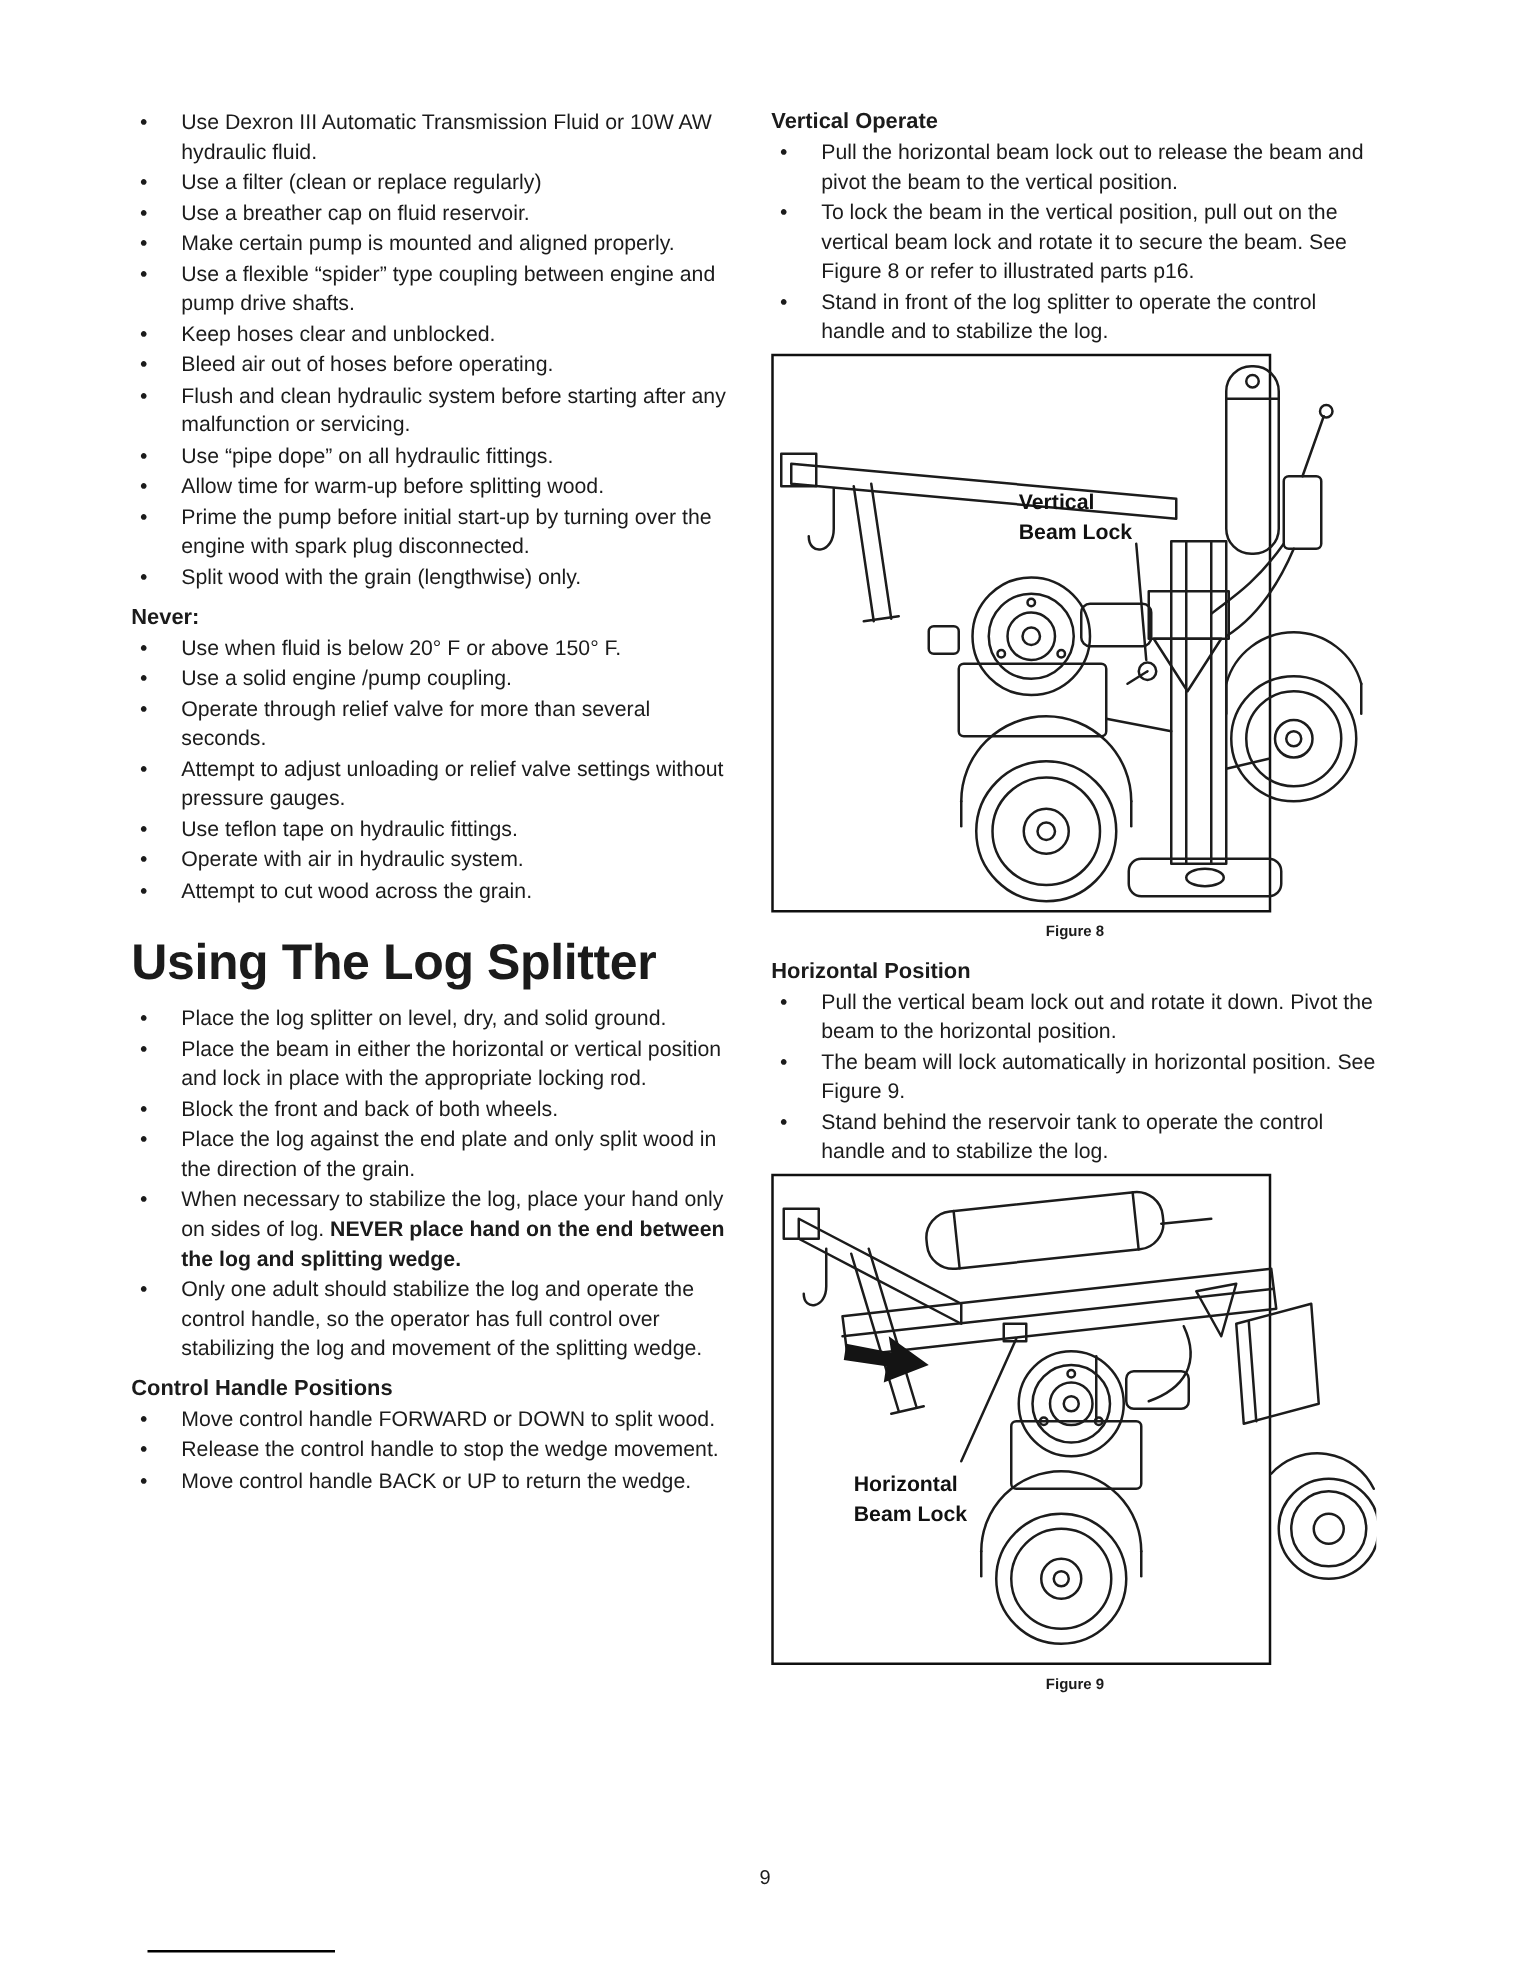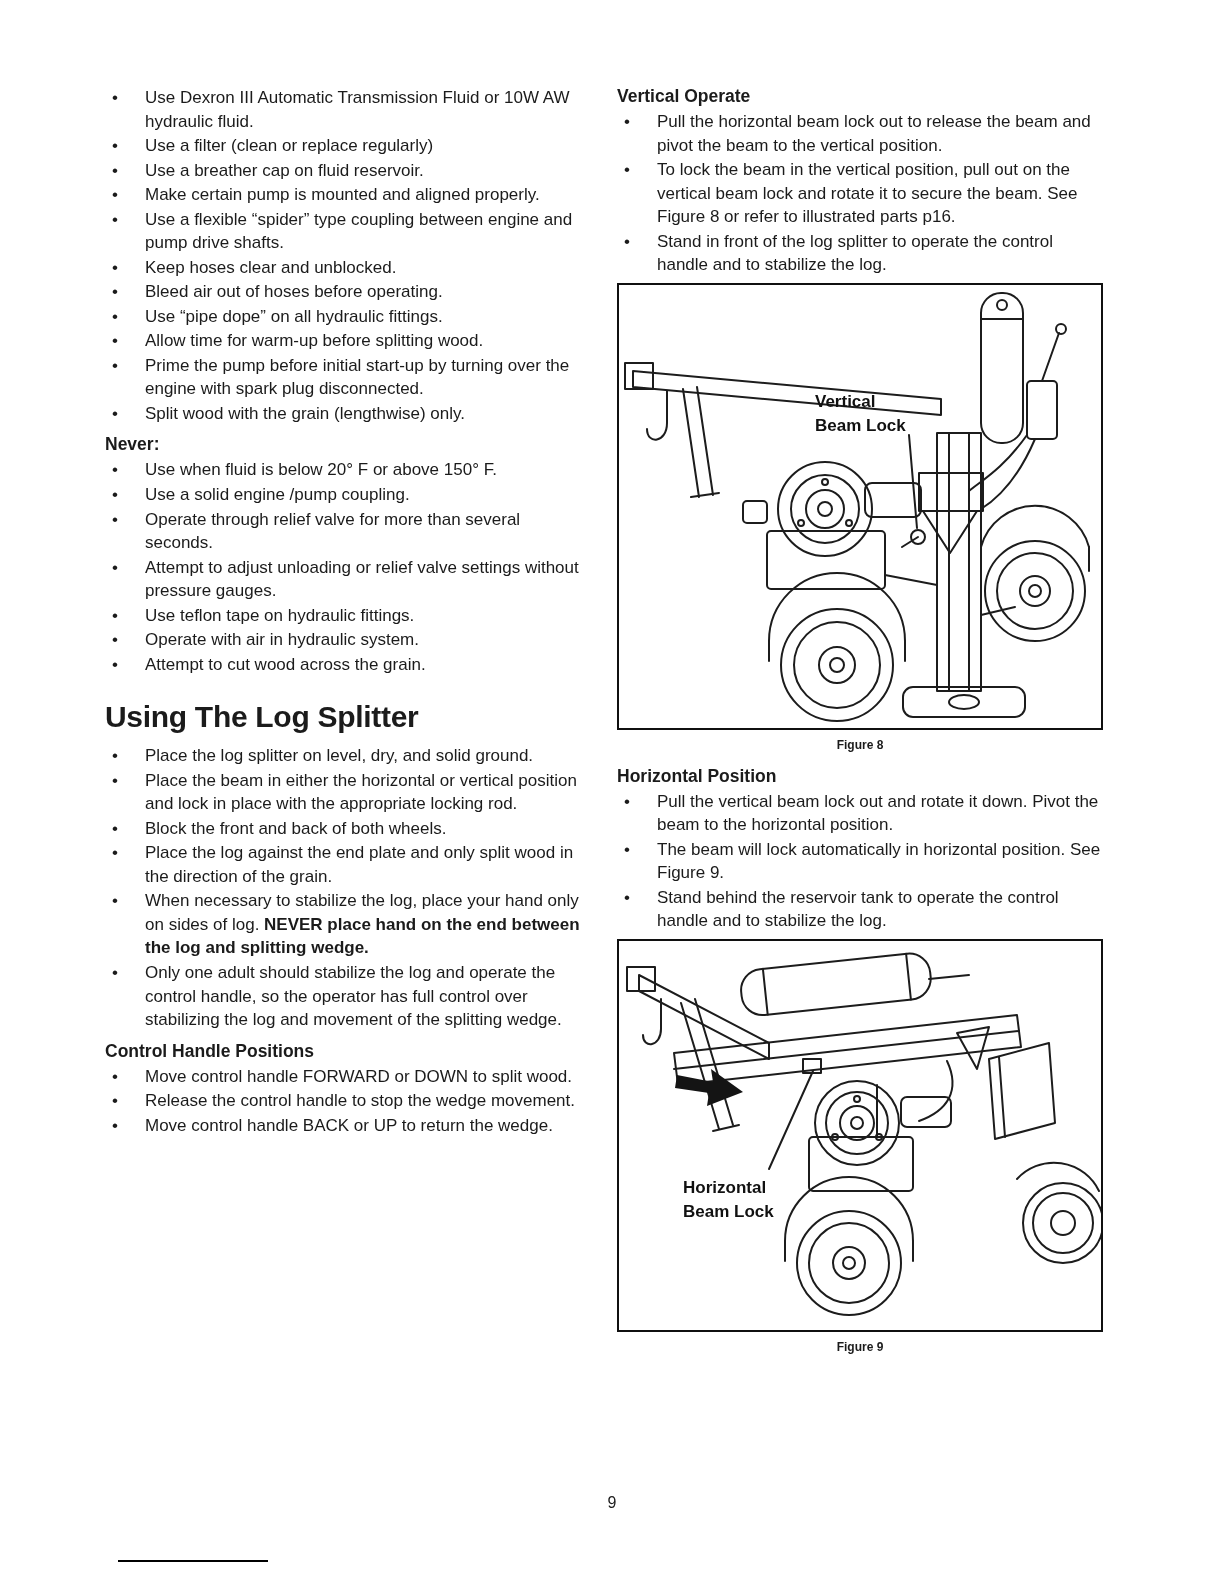--- a/index.html
+++ b/index.html
@@ -37,27 +37,27 @@
     content: "\2022";
     position: absolute;
     left: 7px; top: 0;
   }
   .h-sub {
     font-size: 17.5px;
     font-weight: 700;
     margin: 9px 0 3px 0;
   }
   .h-main {
-    font-size: 30px;
+    font-size: 40px;
     font-weight: 700;
     margin: 24px 0 10px 0;
     letter-spacing: -0.3px;
   }
   .fig-frame {
-    width: 486px;
+    width: 400px;
     border: 2px solid #101010;
     margin-top: 6px;
     background: #ffffff;
   }
   .fig-frame svg { display: block; }
   .fig-caption {
     text-align: center;
     font-weight: 700;
     font-size: 12px;
     margin: 8px 0 14px 0;
@@ -91,20 +91,21 @@
   <div class="col-left">
 
     <ul class="bullets">
       <li>Use Dexron III Automatic Transmission Fluid or 10W AW hydraulic fluid.</li>
       <li>Use a filter (clean or replace regularly)</li>
       <li>Use a breather cap on fluid reservoir.</li>
       <li>Make certain pump is mounted and aligned properly.</li>
       <li>Use a flexible “spider” type coupling between engine and pump drive shafts.</li>
       <li>Keep hoses clear and unblocked.</li>
       <li>Bleed air out of hoses before operating.</li>
+      <li>Flush and clean hydraulic system before starting after any malfunction or servicing.</li>
       <li>Use “pipe dope” on all hydraulic fittings.</li>
       <li>Allow time for warm-up before splitting wood.</li>
       <li>Prime the pump before initial start-up by turning over the engine with spark plug disconnected.</li>
       <li>Split wood with the grain (lengthwise) only.</li>
     </ul>
 
     <div class="h-sub">Never:</div>
     <ul class="bullets">
       <li>Use when fluid is below 20° F or above 150° F.</li>
       <li>Use a solid engine /pump coupling.</li>

